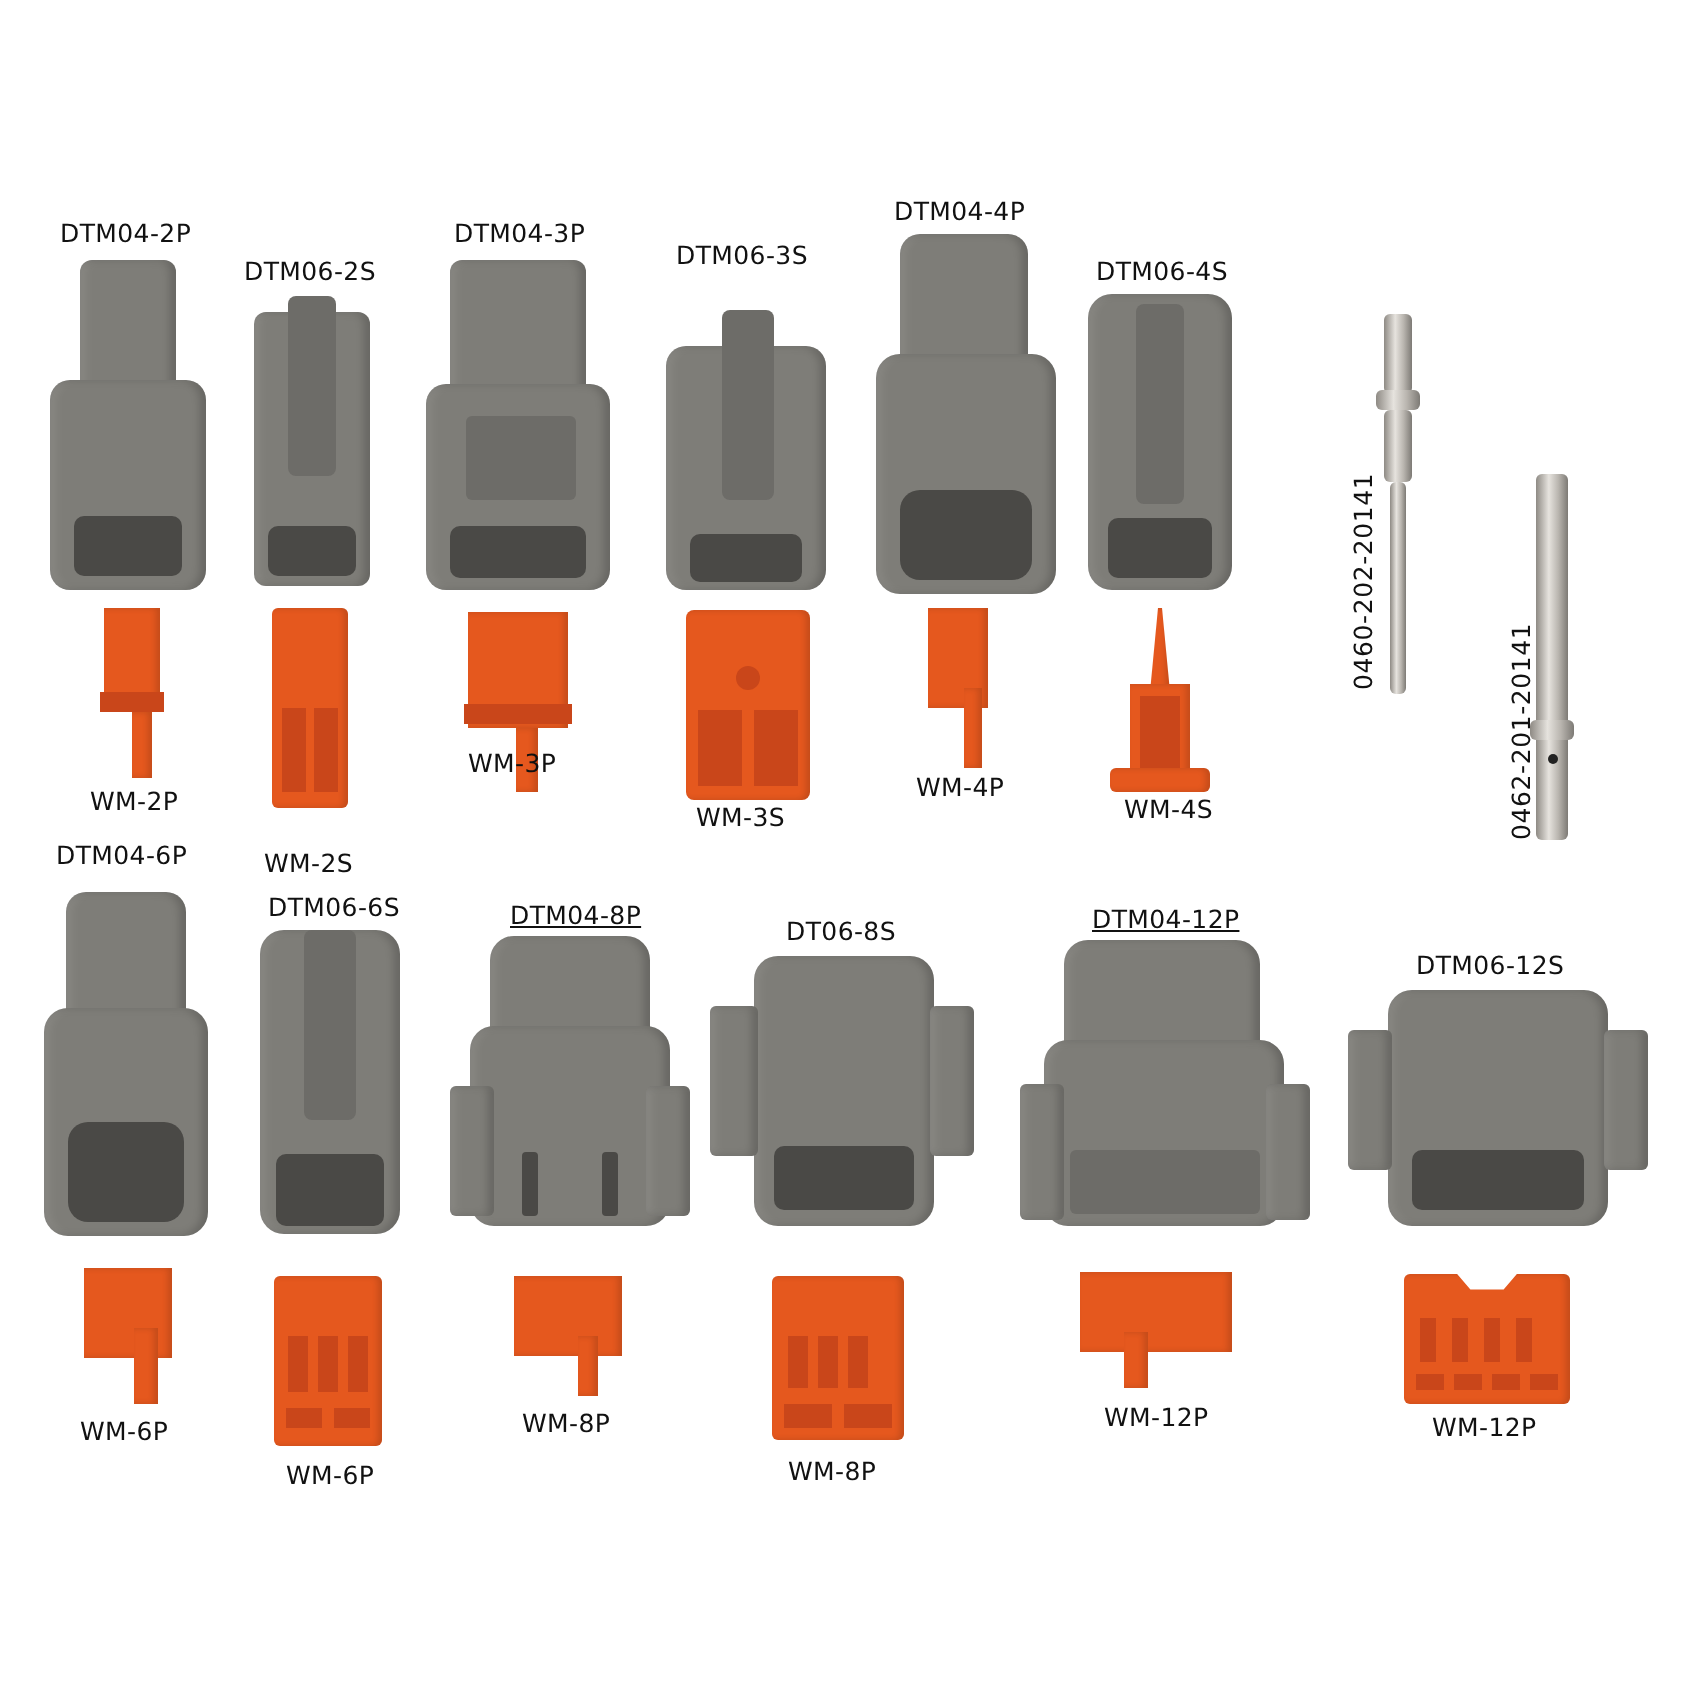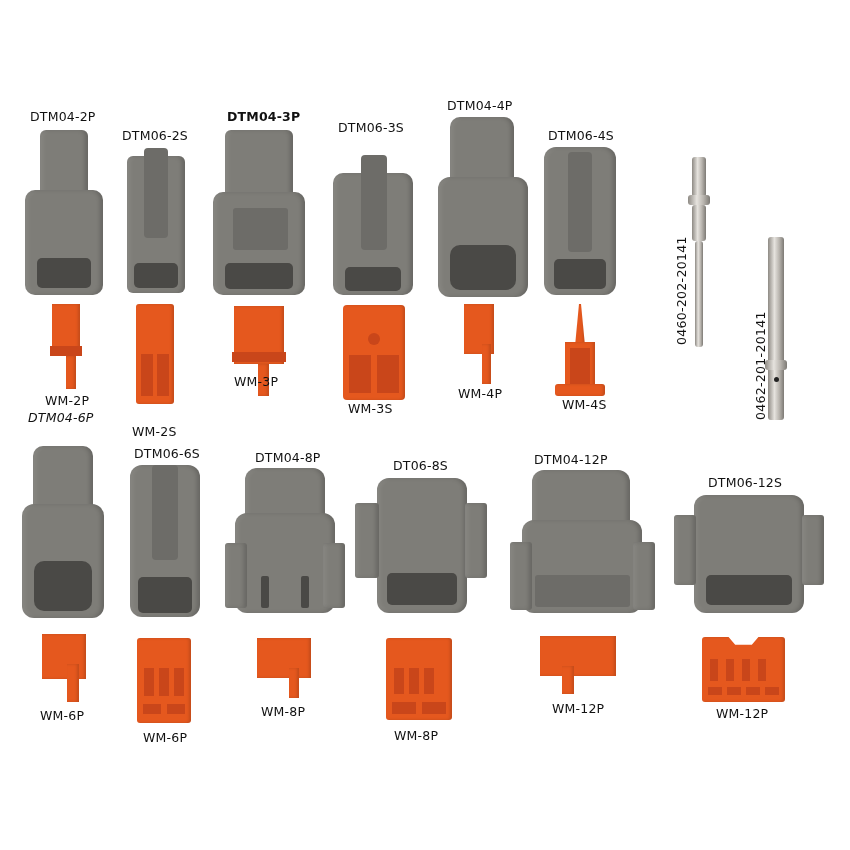--- a/index.html
+++ b/index.html
@@ -24,21 +24,21 @@
   <div class="gray-hole" style="position:absolute;left:12px;top:128px;width:54px;height:30px;"></div>
 </div>
 
 <span class="label" style="left:122px;top:128px;">DTM06-2S</span>
 <div class="part" style="left:122px;top:148px;width:68px;height:145px;">
   <div class="gray" style="position:absolute;left:5px;top:8px;width:58px;height:137px;"></div>
   <div class="gray-dk" style="position:absolute;left:22px;top:0;width:24px;height:90px;border-radius:4px;"></div>
   <div class="gray-hole" style="position:absolute;left:12px;top:115px;width:44px;height:25px;"></div>
 </div>
 
-<span class="label" style="left:227px;top:109px;font-weight:bold;">DTM04-3P</span>
+<span class="label" style="left:227px;top:109px;">DTM04-3P</span>
 <div class="part" style="left:213px;top:130px;width:92px;height:165px;">
   <div class="gray" style="position:absolute;left:12px;top:0;width:68px;height:75px;"></div>
   <div class="gray" style="position:absolute;left:0;top:62px;width:92px;height:103px;border-radius:10px;"></div>
   <div class="gray-dk" style="position:absolute;left:20px;top:78px;width:55px;height:42px;border-radius:3px;"></div>
   <div class="gray-hole" style="position:absolute;left:12px;top:133px;width:68px;height:26px;"></div>
 </div>
 
 <span class="label" style="left:338px;top:120px;">DTM06-3S</span>
 <div class="part" style="left:333px;top:155px;width:80px;height:140px;">
   <div class="gray" style="position:absolute;left:0;top:18px;width:80px;height:122px;border-radius:10px;"></div>
@@ -111,53 +111,53 @@
 </div>
 <span class="vlabel" style="left:674px;top:345px;">0460-202-20141</span>
 
 <div class="part" style="left:765px;top:237px;width:22px;height:183px;">
   <div class="pin" style="position:absolute;left:3px;top:0;width:16px;height:183px;"></div>
   <div class="pin" style="position:absolute;left:0;top:123px;width:22px;height:10px;"></div>
   <div style="position:absolute;left:9px;top:140px;width:5px;height:5px;border-radius:50%;background:#222;"></div>
 </div>
 <span class="vlabel" style="left:753px;top:420px;">0462-201-20141</span>
 
-<span class="label" style="left:28px;top:410px;font-style:italic;">DTM04-6P</span>
+<span class="label" style="left:28px;top:420px;">DTM04-6P</span>
 <div class="part" style="left:22px;top:446px;width:82px;height:172px;">
   <div class="gray" style="position:absolute;left:11px;top:0;width:60px;height:75px;border-radius:10px;"></div>
   <div class="gray" style="position:absolute;left:0;top:58px;width:82px;height:114px;border-radius:12px;"></div>
   <div class="gray-hole" style="position:absolute;left:12px;top:115px;width:58px;height:50px;border-radius:10px;"></div>
 </div>
 
 <span class="label" style="left:134px;top:446px;">DTM06-6S</span>
 <div class="part" style="left:130px;top:465px;width:70px;height:152px;">
   <div class="gray" style="position:absolute;left:0;top:0;width:70px;height:152px;border-radius:12px;"></div>
   <div class="gray-dk" style="position:absolute;left:22px;top:0;width:26px;height:95px;border-radius:4px;"></div>
   <div class="gray-hole" style="position:absolute;left:8px;top:112px;width:54px;height:36px;"></div>
 </div>
 
-<span class="label" style="left:255px;top:450px;">DTM04-8P</span>
+<span class="label" style="left:255px;top:450px;text-decoration:underline;">DTM04-8P</span>
 <div class="part" style="left:225px;top:468px;width:120px;height:145px;">
   <div class="gray" style="position:absolute;left:20px;top:0;width:80px;height:60px;border-radius:12px;"></div>
   <div class="gray" style="position:absolute;left:10px;top:45px;width:100px;height:100px;border-radius:12px;"></div>
   <div class="gray" style="position:absolute;left:0;top:75px;width:22px;height:65px;border-radius:3px;"></div>
   <div class="gray" style="position:absolute;left:98px;top:75px;width:22px;height:65px;border-radius:3px;"></div>
   <div class="gray-hole" style="position:absolute;left:36px;top:108px;width:8px;height:32px;border-radius:2px;"></div>
   <div class="gray-hole" style="position:absolute;left:76px;top:108px;width:8px;height:32px;border-radius:2px;"></div>
 </div>
 
 <span class="label" style="left:393px;top:458px;">DT06-8S</span>
 <div class="part" style="left:355px;top:478px;width:132px;height:135px;">
   <div class="gray" style="position:absolute;left:22px;top:0;width:90px;height:135px;border-radius:12px;"></div>
   <div class="gray" style="position:absolute;left:0;top:25px;width:24px;height:75px;border-radius:3px;"></div>
   <div class="gray" style="position:absolute;left:110px;top:25px;width:22px;height:75px;border-radius:3px;"></div>
   <div class="gray-hole" style="position:absolute;left:32px;top:95px;width:70px;height:32px;"></div>
 </div>
 
-<span class="label" style="left:534px;top:452px;">DTM04-12P</span>
+<span class="label" style="left:546px;top:452px;text-decoration:underline;">DTM04-12P</span>
 <div class="part" style="left:510px;top:470px;width:145px;height:143px;">
   <div class="gray" style="position:absolute;left:22px;top:0;width:98px;height:70px;border-radius:12px;"></div>
   <div class="gray" style="position:absolute;left:12px;top:50px;width:120px;height:93px;border-radius:12px;"></div>
   <div class="gray" style="position:absolute;left:0;top:72px;width:22px;height:68px;border-radius:3px;"></div>
   <div class="gray" style="position:absolute;left:123px;top:72px;width:22px;height:68px;border-radius:3px;"></div>
   <div class="gray-dk" style="position:absolute;left:25px;top:105px;width:95px;height:32px;border-radius:3px;"></div>
 </div>
 
 <span class="label" style="left:708px;top:475px;">DTM06-12S</span>
 <div class="part" style="left:674px;top:495px;width:150px;height:118px;">

